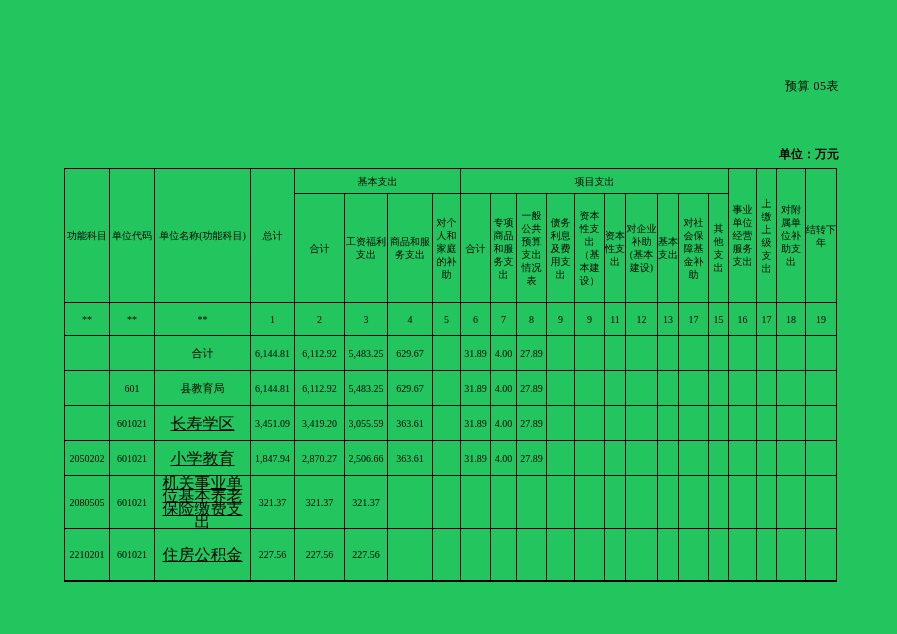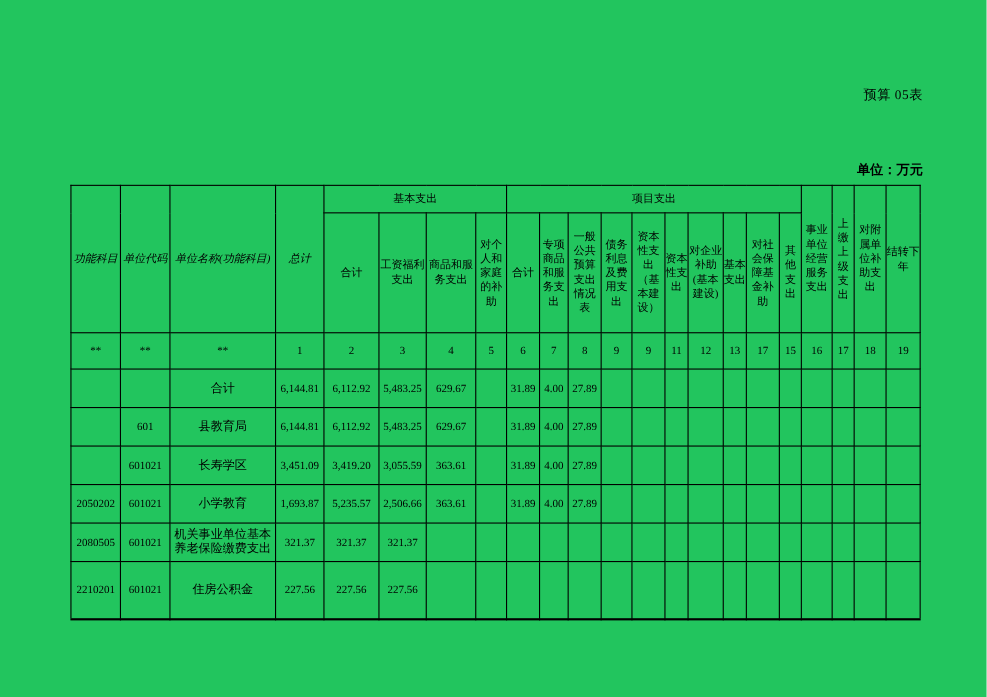--- a/index.html
+++ b/index.html
@@ -40,33 +40,33 @@
     line-height:13px;
     overflow:hidden;
   }
   tr.hrow1{height:25px;}
   tr.hrow2{height:109px;}
   tr.hrow3{height:33px;}
   tbody tr{height:35px;}
   tbody tr:last-child{height:52px;}
   tbody td{border-top-width:2px;}
   table.budget{border-bottom:2px solid #000;}
-  .nowrap{white-space:nowrap;font-style:italic;}
+  .nowrap{white-space:nowrap;}
   
   td.num{
     text-align:right;padding-right:2px;
     font-size:10px;white-space:nowrap;
   }
   td.pad8{padding-right:9px;}
   td.func{text-align:left;padding-left:2px;font-size:10px;white-space:nowrap;margin-left:36px;}
   td.code-left-mid{text-align:left;padding-left:2px;font-size:10px;white-space:nowrap;}
   td.code-right-mid{text-align:right;padding-right:4px;font-size:10px;white-space:nowrap;}
   td.code-left-bottom{text-align:left;padding-left:2px;vertical-align:bottom;padding-bottom:5px;font-size:10px;white-space:nowrap;}
   td.name-left{text-align:left;padding-left:3px;font-size:11px;}
-  td.name-center{text-align:center;font-size:11px;}
+  td.name-center{text-align:center;font-size:16px;text-decoration:underline;}
 </style>
 </head>
 <body>
 
 <div class="page">
 
   <div class="corner-label">预算 05表</div>
   <div class="unit-note">单位：万元</div>
 
   <table class="budget">
@@ -218,22 +218,22 @@
           <td class="num"></td>
           <td class="num"></td>
           <td class="num"></td>
           <td class="num"></td>
           <td class="num"></td>
         </tr>
         <tr>
           <td class="func">2050202</td>
           <td class="code-left-bottom">601021</td>
           <td class="name-center">小学教育</td>
-          <td class="num">1,693.87</td>
-          <td class="num">5,235.57</td>
+          <td class="num">1,847.94</td>
+          <td class="num">2,870.27</td>
           <td class="num">2,506.66</td>
           <td class="num pad8">363.61</td>
           <td class="num"></td>
           <td class="num">31.89</td>
           <td class="num">4.00</td>
           <td class="num">27.89</td>
           <td class="num"></td>
           <td class="num"></td>
           <td class="num"></td>
           <td class="num"></td>

